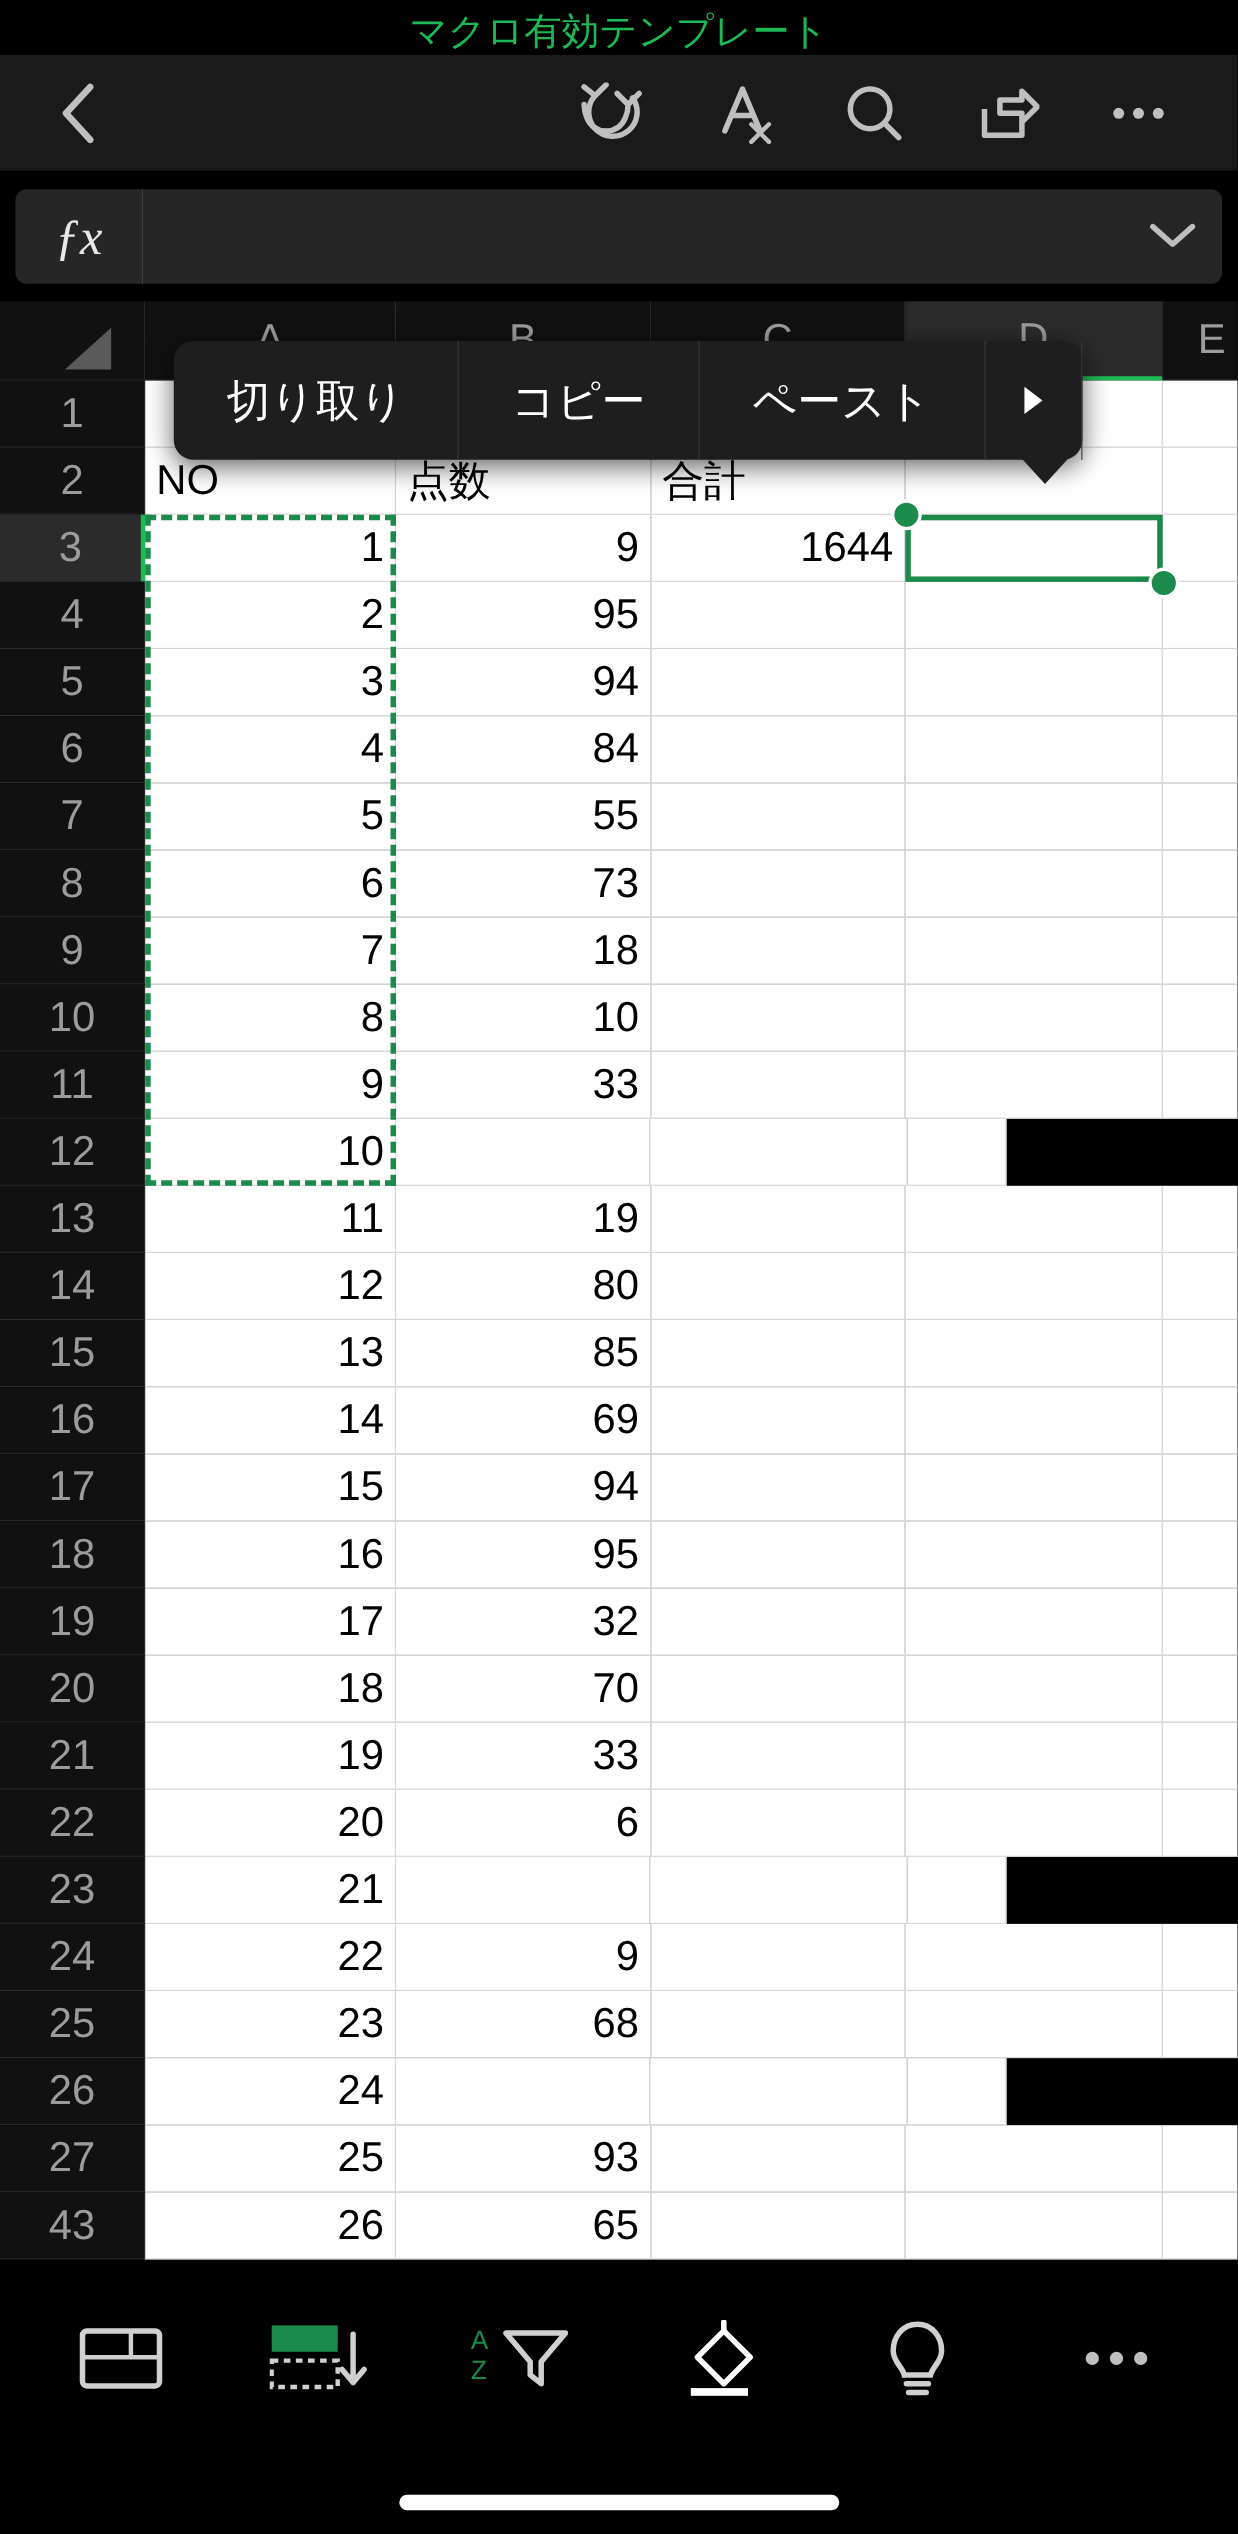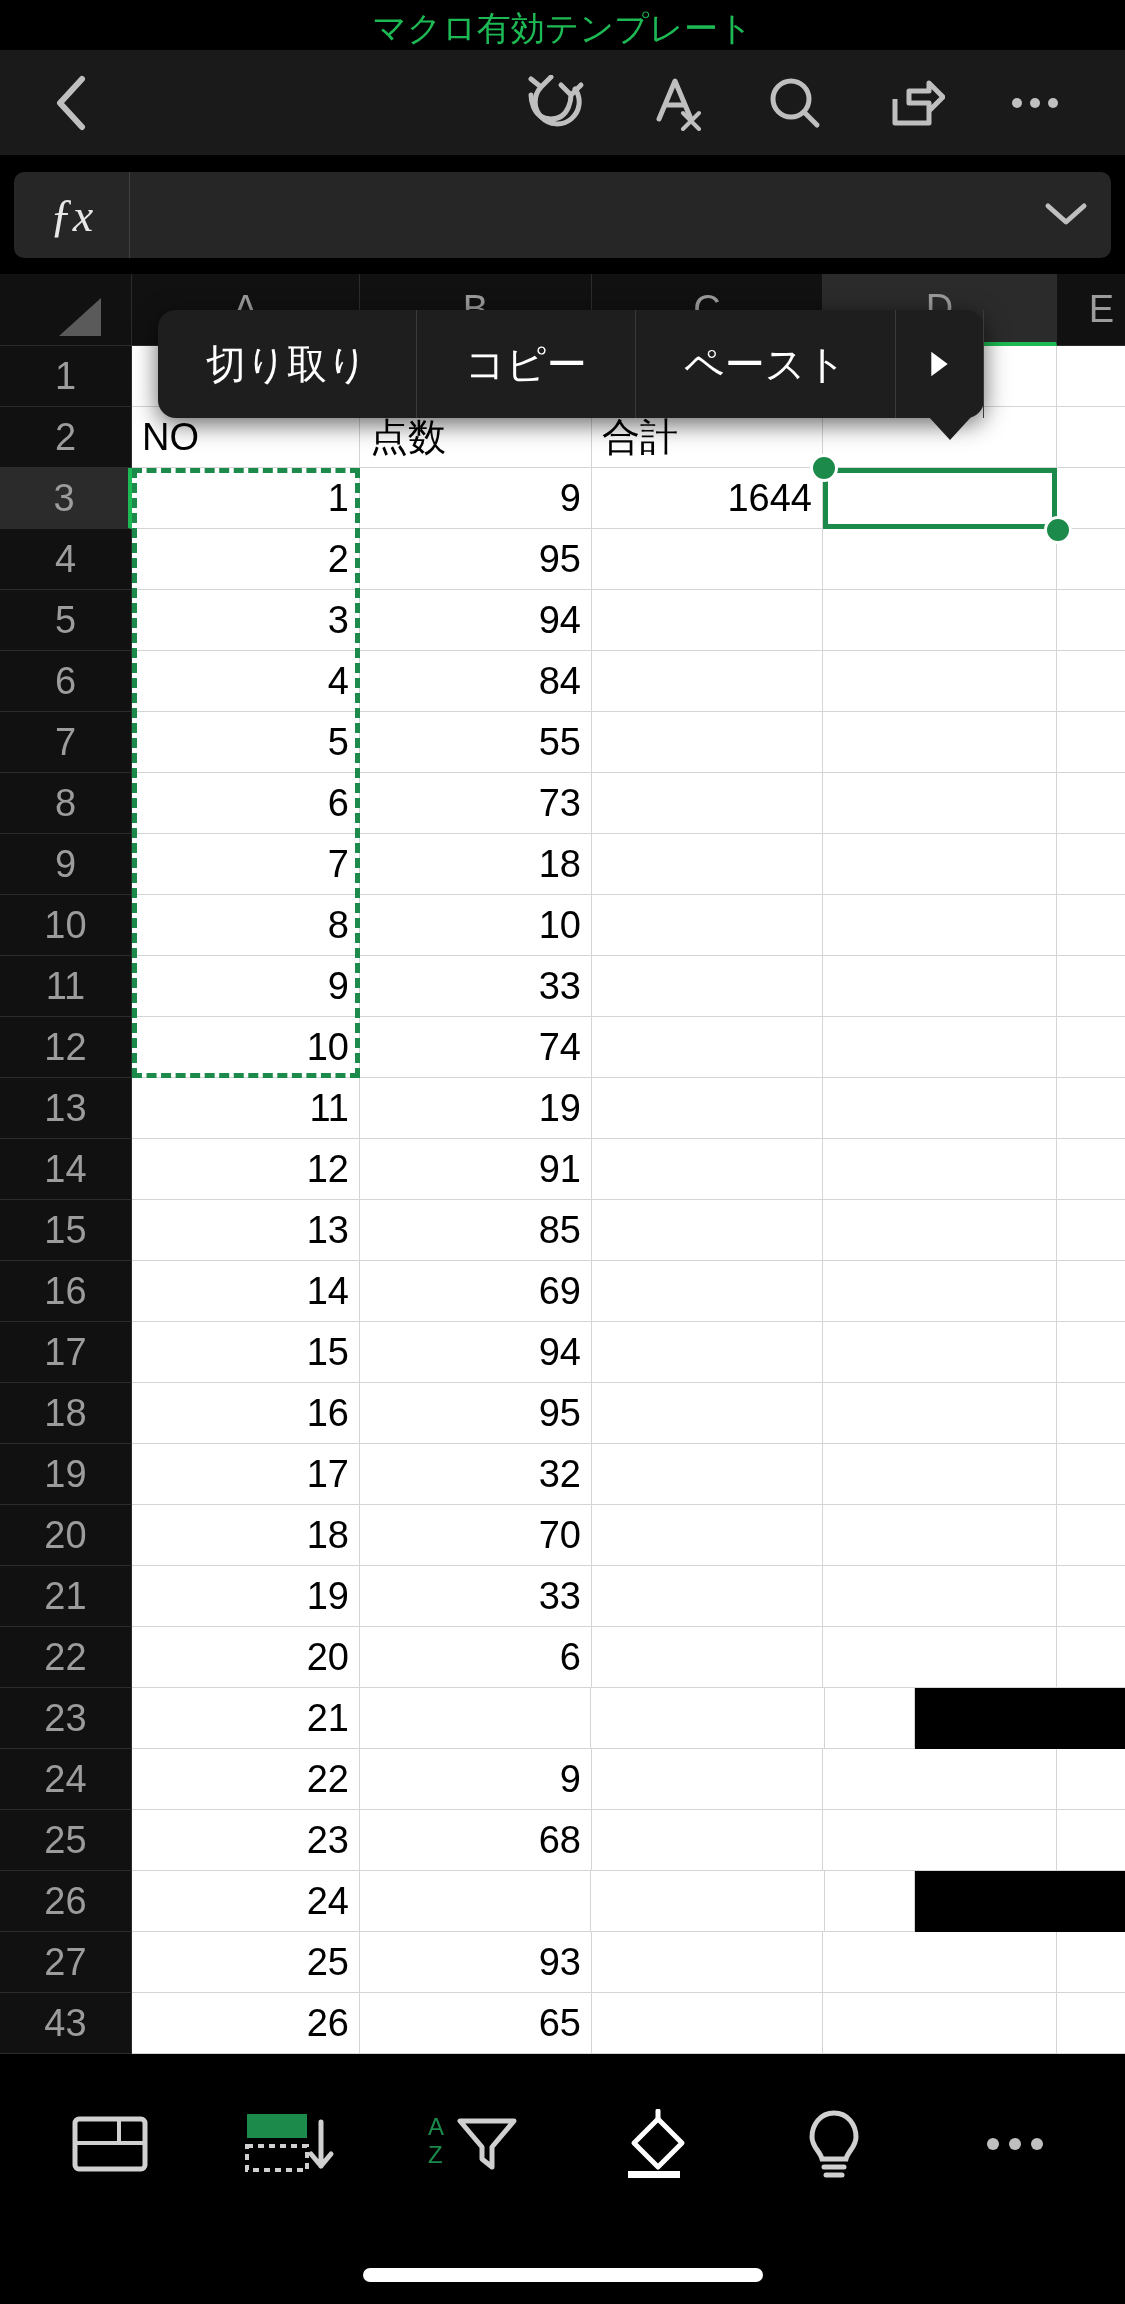--- a/index.html
+++ b/index.html
@@ -443,37 +443,36 @@
         <div class="row-head">11</div>
         <div class="cell num" style="width: 228px;">9</div>
         <div class="cell num" style="width: 232px;">33</div>
         <div class="cell txt" style="width: 231px;"></div>
         <div class="cell txt" style="width: 234px;"></div>
         <div class="cell txt" style="width: 90px;"></div>
       </div>
       <div class="row">
         <div class="row-head">12</div>
         <div class="cell num" style="width: 228px;">10</div>
-        <div class="cell num" style="width: 232px;">74</div>
         <div class="cell txt" style="width: 231px;"></div>
         <div class="cell txt" style="width: 234px;"></div>
         <div class="cell txt" style="width: 90px;"></div>
       </div>
       <div class="row">
         <div class="row-head">13</div>
         <div class="cell num" style="width: 228px;">11</div>
         <div class="cell num" style="width: 232px;">19</div>
         <div class="cell txt" style="width: 231px;"></div>
         <div class="cell txt" style="width: 234px;"></div>
         <div class="cell txt" style="width: 90px;"></div>
       </div>
       <div class="row">
         <div class="row-head">14</div>
         <div class="cell num" style="width: 228px;">12</div>
-        <div class="cell num" style="width: 232px;">91</div>
+        <div class="cell num" style="width: 232px;">80</div>
         <div class="cell txt" style="width: 231px;"></div>
         <div class="cell txt" style="width: 234px;"></div>
         <div class="cell txt" style="width: 90px;"></div>
       </div>
       <div class="row">
         <div class="row-head">15</div>
         <div class="cell num" style="width: 228px;">13</div>
         <div class="cell num" style="width: 232px;">85</div>
         <div class="cell txt" style="width: 231px;"></div>
         <div class="cell txt" style="width: 234px;"></div>

